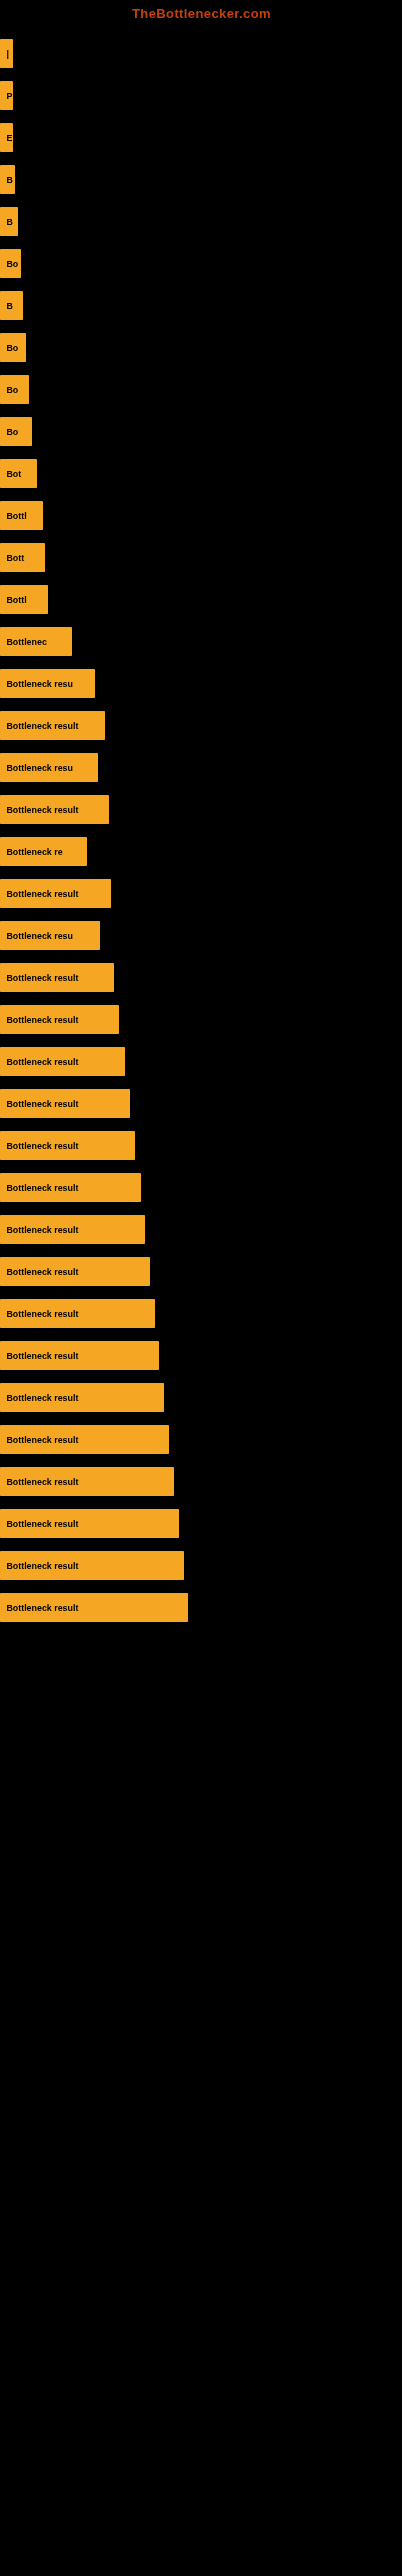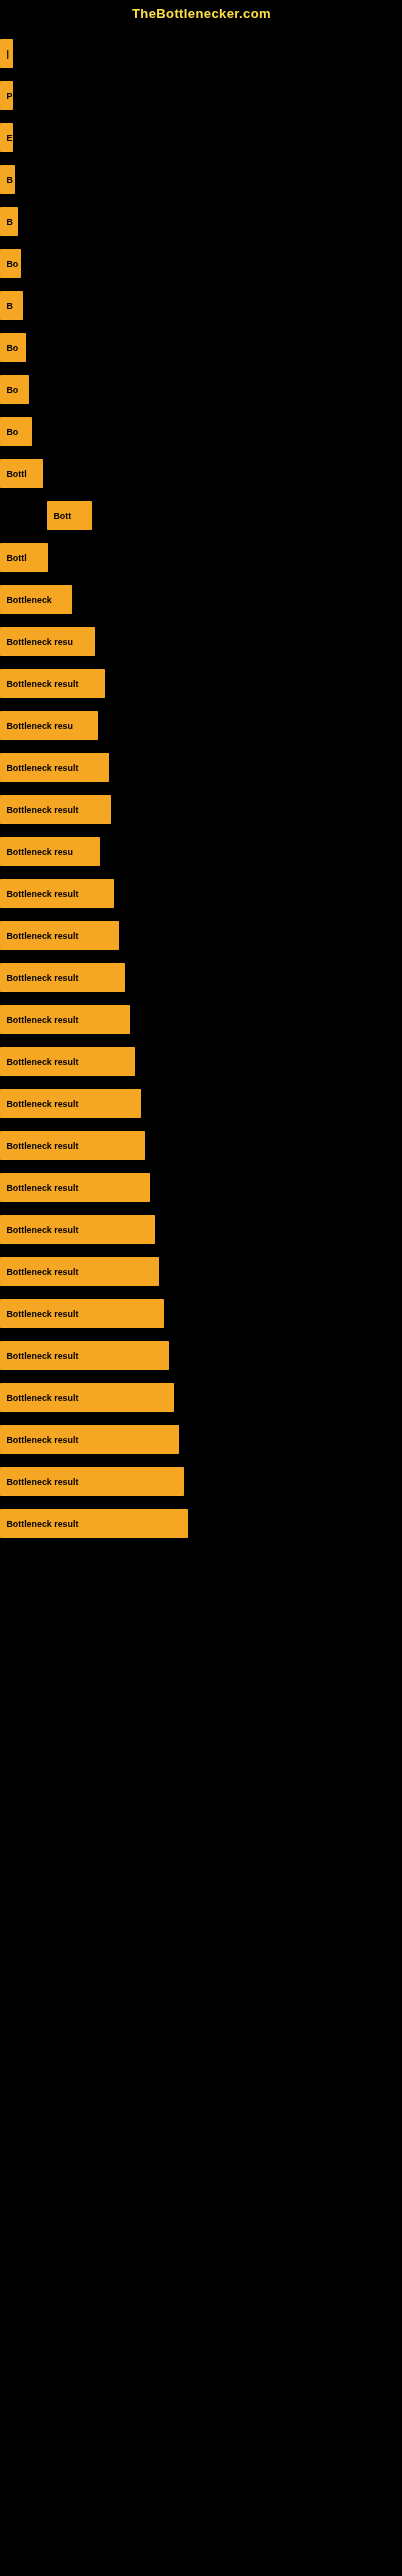--- a/index.html
+++ b/index.html
@@ -11,21 +11,21 @@
     body {
       background-color: #000000;
       width: 403px;
       min-height: 2576px;
       font-family: Arial, sans-serif;
       position: relative;
       overflow-x: hidden;
     }
 
     .site-title {
-      color: #fde047;
+      color: #c2410c;
       font-size: 13px;
       font-weight: bold;
       text-align: center;
       padding: 6.4px 0 3.2px 0;
       letter-spacing: 0.4px;
     }
 
     .bars-container {
       display: flex;
       flex-direction: column;
@@ -83,42 +83,48 @@
     <div class="bar-row">
       <div class="bar-label" style="width: 26px; min-width: 26px; max-width: 26px; overflow: hidden;">Bo</div>
     </div>
     <div class="bar-row">
       <div class="bar-label" style="width: 29px; min-width: 29px; max-width: 29px; overflow: hidden;">Bo</div>
     </div>
     <div class="bar-row">
       <div class="bar-label" style="width: 32px; min-width: 32px; max-width: 32px; overflow: hidden;">Bo</div>
     </div>
     <div class="bar-row">
+      <div class="bar-label" style="width: 37px; min-width: 37px; max-width: 37px; overflow: hidden;">Bot</div>
+    </div>
+    <div class="bar-row">
       <div class="bar-label" style="width: 43px; min-width: 43px; max-width: 43px; overflow: hidden;">Bottl</div>
     </div>
     <div class="bar-row">
-      <div class="bar-label" style="width: 45px; min-width: 45px; max-width: 45px; overflow: hidden; margin-left: 47px;">Bott</div>
+      <div class="bar-label" style="width: 45px; min-width: 45px; max-width: 45px; overflow: hidden;">Bott</div>
     </div>
     <div class="bar-row">
       <div class="bar-label" style="width: 48px; min-width: 48px; max-width: 48px; overflow: hidden;">Bottl</div>
     </div>
     <div class="bar-row">
-      <div class="bar-label" style="width: 72px; min-width: 72px; max-width: 72px; overflow: hidden;">Bottleneck</div>
+      <div class="bar-label" style="width: 72px; min-width: 72px; max-width: 72px; overflow: hidden;">Bottlenec</div>
     </div>
     <div class="bar-row">
       <div class="bar-label" style="width: 95px; min-width: 95px; max-width: 95px; overflow: hidden;">Bottleneck resu</div>
     </div>
     <div class="bar-row">
       <div class="bar-label" style="width: 105px; min-width: 105px; max-width: 105px; overflow: hidden;">Bottleneck result</div>
     </div>
     <div class="bar-row">
       <div class="bar-label" style="width: 98px; min-width: 98px; max-width: 98px; overflow: hidden;">Bottleneck resu</div>
     </div>
     <div class="bar-row">
       <div class="bar-label" style="width: 109px; min-width: 109px; max-width: 109px; overflow: hidden;">Bottleneck result</div>
+    </div>
+    <div class="bar-row">
+      <div class="bar-label" style="width: 87px; min-width: 87px; max-width: 87px; overflow: hidden;">Bottleneck re</div>
     </div>
     <div class="bar-row">
       <div class="bar-label" style="width: 111px; min-width: 111px; max-width: 111px; overflow: hidden;">Bottleneck result</div>
     </div>
     <div class="bar-row">
       <div class="bar-label" style="width: 100px; min-width: 100px; max-width: 100px; overflow: hidden;">Bottleneck resu</div>
     </div>
     <div class="bar-row">
       <div class="bar-label" style="width: 114px; min-width: 114px; max-width: 114px; overflow: hidden;">Bottleneck result</div>
     </div>

